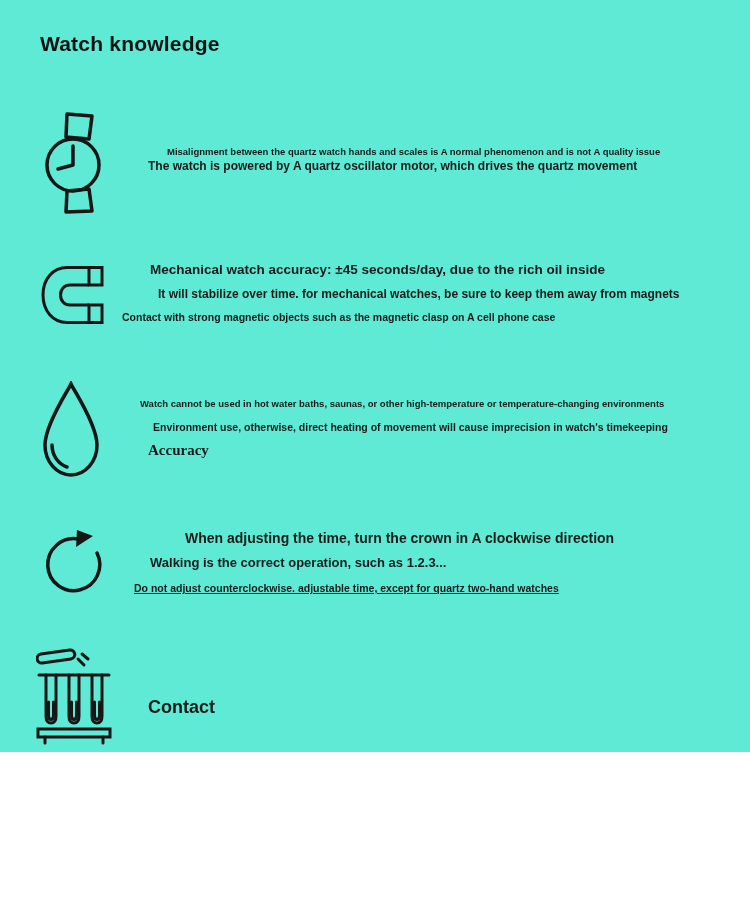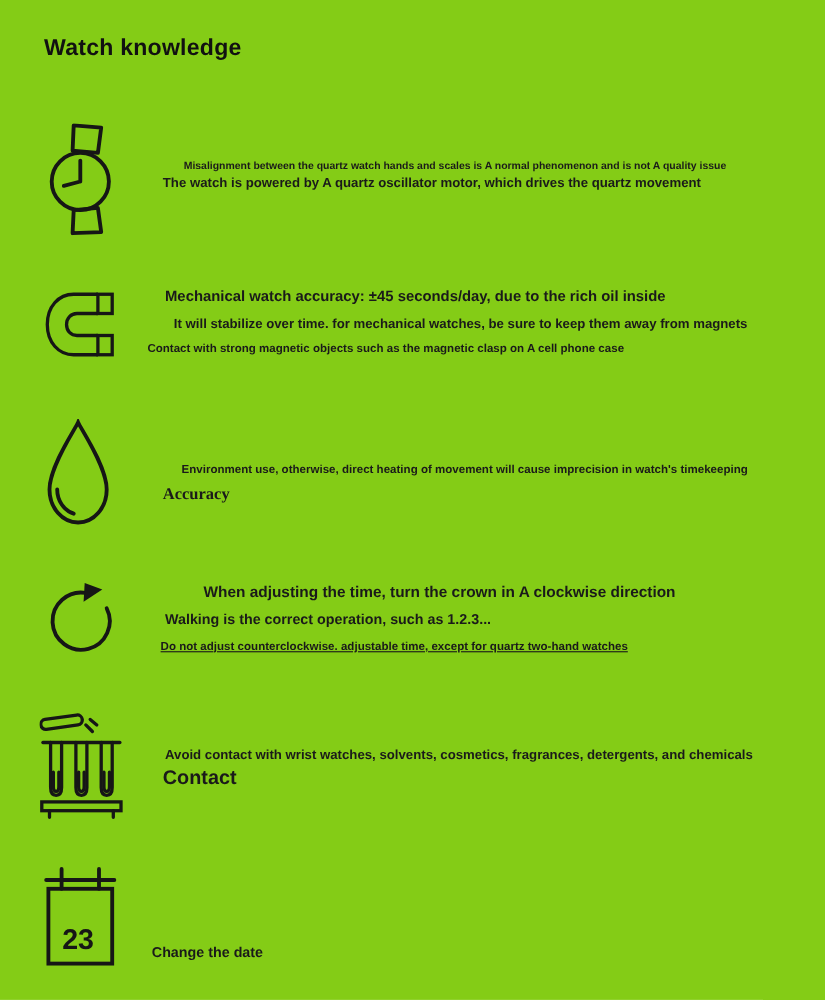--- a/index.html
+++ b/index.html
@@ -1,22 +1,22 @@
 <!DOCTYPE html>
 <html><head>
 <meta charset="utf-8">
 <style>
   * { margin: 0; padding: 0; box-sizing: border-box; }
   html, body { background: #ffffff; }
   body { font-family: "Liberation Sans", sans-serif; }
   .page {
     position: relative;
     width: 750px;
-    height: 909px;
-    background: #84cc16;
+    height: 752px;
+    background: #5eead4;
     color: #1a1a1a;
     overflow: hidden;
   }
   .title {
     position: absolute;
     left: 40px;
     top: 32px;
     font-size: 21px;
     font-weight: 700;
     letter-spacing: 0.2px;
@@ -24,21 +24,21 @@
   }
   .icon { position: absolute; }
   .icon svg { display: block; width: 100%; height: 100%; }
   .ln {
     position: absolute;
     white-space: nowrap;
     font-weight: 700;
     color: #1a1a1a;
   }
   .fz95  { font-size: 9.5px; }
-  .fz105 { font-size: 10.5px; margin-left: 12px; }
+  .fz105 { font-size: 10.5px; }
   .fz11  { font-size: 12px; }
   .fz13  { font-size: 13px; }
   .fz135 { font-size: 13.5px; }
   .fz14  { font-size: 14px; }
   .fz15  { font-size: 15px; }
   .fz18  { font-size: 18px; }
 </style>
 </head>
 <body>
 
@@ -74,20 +74,21 @@
   <div class="ln fz105" style="left:122px; top:311px;">Contact with strong magnetic objects such as the magnetic clasp on A cell phone case</div>
 
   <div class="icon" style="left:40px; top:381px; width:62px; height:98px;">
     <svg viewBox="0 0 62 98" xmlns="http://www.w3.org/2000/svg">
       <g fill="none" stroke="#161616" stroke-width="3.5" stroke-linecap="round">
         <path d="M31 3 C29 8 5 43 5 64 C5 80.5 16.5 94 31 94 C45.5 94 57 80.5 57 64 C57 43 33 8 31 3 Z"></path>
         <path d="M12 64 C12 74 18 83 27 86"></path>
       </g>
     </svg>
   </div>
+  <div class="ln fz95" style="left:140px; top:398px;">Watch cannot be used in hot water baths, saunas, or other high-temperature or temperature-changing environments</div>
   <div class="ln fz105" style="left:153px; top:421px;">Environment use, otherwise, direct heating of movement will cause imprecision in watch's timekeeping</div>
   <div class="ln fz15" style="left:148px; top:442px;font-family:Liberation Serif, serif;">Accuracy</div>
 
   <div class="icon" style="left:42px; top:522px; width:64px; height:78px;">
     <svg viewBox="0 0 64 78" xmlns="http://www.w3.org/2000/svg">
       <path d="M55 31 A26 26 0 1 1 36 17" fill="none" stroke="#161616" stroke-width="3.5" stroke-linecap="round"></path>
       <polygon points="35,8 34,25 51,14" fill="#161616"></polygon>
     </svg>
   </div>
   <div class="ln fz14" style="left:185px; top:530px;">When adjusting the time, turn the crown in A clockwise direction</div>
@@ -106,21 +107,20 @@
         <path d="M12.5 57 V70 Q12.5 74.5 15 74.5 Q17.5 74.5 17.5 70 V57"></path>
         <path d="M33 30 V71 Q33 78 38 78 Q43 78 43 71 V30"></path>
         <path d="M35.5 57 V70 Q35.5 74.5 38 74.5 Q40.5 74.5 40.5 70 V57"></path>
         <path d="M56 30 V71 Q56 78 61 78 Q66 78 66 71 V30"></path>
         <path d="M58.5 57 V70 Q58.5 74.5 61 74.5 Q63.5 74.5 63.5 70 V57"></path>
         <rect x="2" y="84" width="72" height="8"></rect>
         <path d="M9 92 V98 M67 92 V98"></path>
       </g>
     </svg>
   </div>
-  <div class="ln fz11" style="left:150px; top:679px;">Avoid contact with wrist watches, solvents, cosmetics, fragrances, detergents, and chemicals</div>
   <div class="ln fz18" style="left:148px; top:697px;">Contact</div>
 
   <div class="icon" style="left:40px; top:788px; width:66px; height:92px;">
     <svg viewBox="0 0 66 92" xmlns="http://www.w3.org/2000/svg">
       <g fill="none" stroke="#161616" stroke-width="3.5" stroke-linecap="round">
         <path d="M2 12 H64"></path>
         <path d="M16 2 V20 M50 2 V20"></path>
         <rect x="4" y="20" width="58" height="68"></rect>
       </g>
       <text x="31" y="75" text-anchor="middle" font-size="26" font-weight="bold" fill="#161616" font-family="Liberation Sans, sans-serif">23</text>

